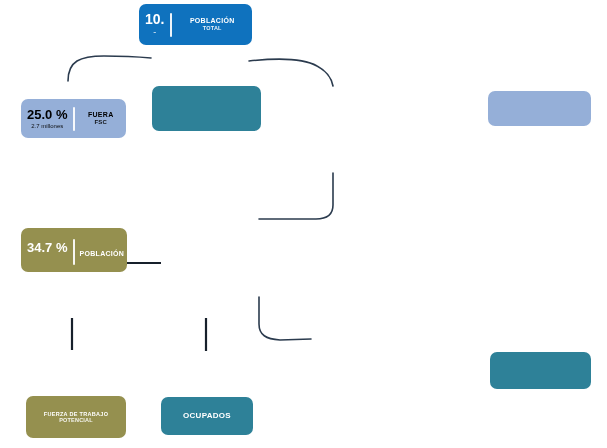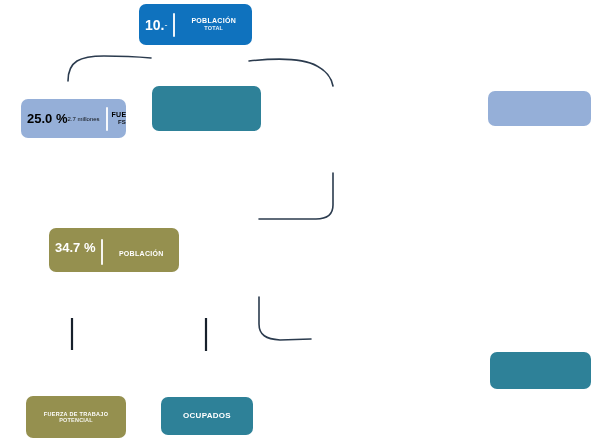--- a/index.html
+++ b/index.html
@@ -22,21 +22,21 @@
     overflow:hidden;
   }
   .node.centered{
     justify-content:center;
     text-align:center;
   }
 
   
   .stat-left{
     display:flex;
-    flex-direction:row;
+    flex-direction:column;
     align-items:center;
     justify-content:space-between;
     flex:0 0 auto;
     padding:0 6px;
   }
   .stat-value{
     font-weight:bold;
     line-height:1.0;
     white-space:nowrap;
   }
@@ -97,24 +97,23 @@
     left:152px;top:86px;width:109px;height:45px;
     background:#2E8198;
   }
 
   #node-blank-right-top{
     left:488px;top:91px;width:103px;height:35px;
     background:#95AFD8;
   }
 
   #node-poblacion-pct{
-    left:21px;top:228px;width:130px;height:44px;
+    left:21px;top:228px;width:106px;height:44px;
     background:#95904F;color:#ffffff;
     align-items:flex-start;
-    margin-left:28px;
   }
   #node-poblacion-pct .stat-left{padding-top:13px;}
   #node-poblacion-pct .stat-value{font-size:13px;}
   #node-poblacion-pct .stat-sub{font-size:6px;}
   #node-poblacion-pct .divider{height:26px;margin-top:11px;}
   #node-poblacion-pct .stat-right{padding-top:22px;justify-content:flex-start;}
   #node-poblacion-pct .stat-label{font-size:7px;font-weight:bold;}
 
   #node-fuerza-potencial{
     left:26px;top:396px;width:100px;height:42px;

